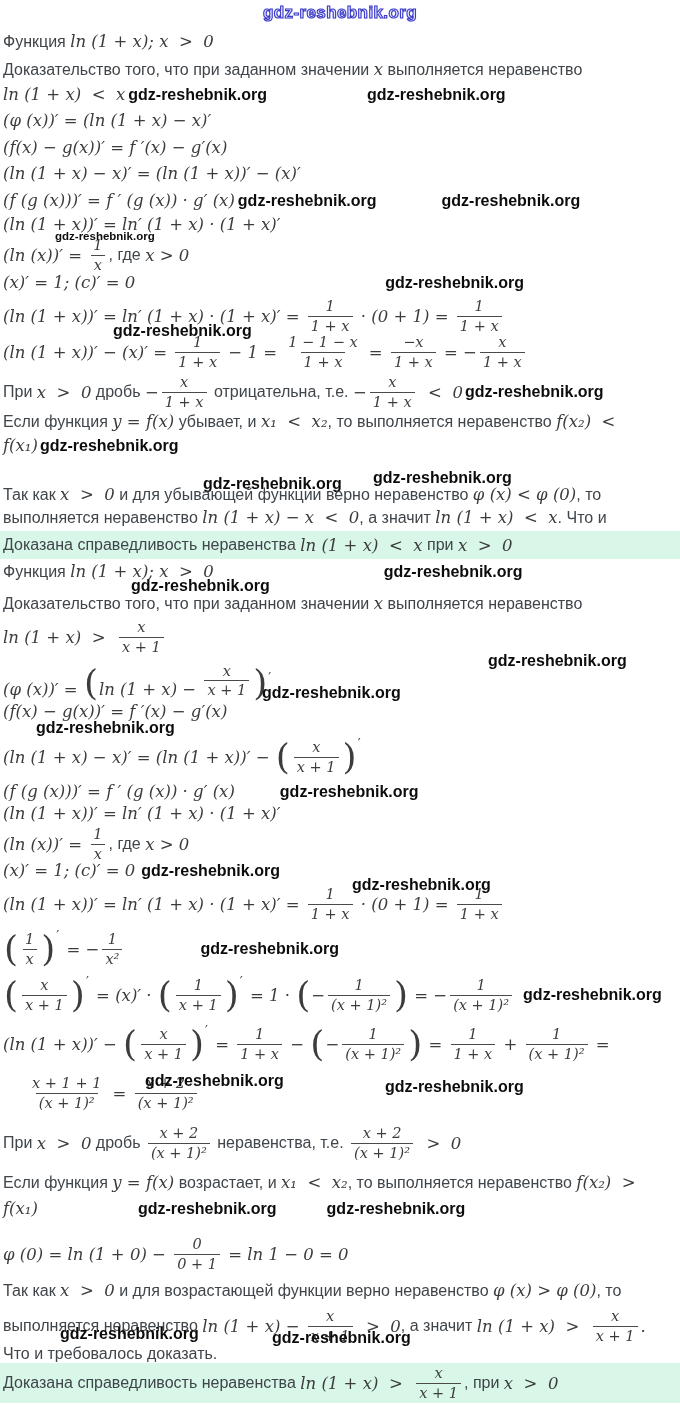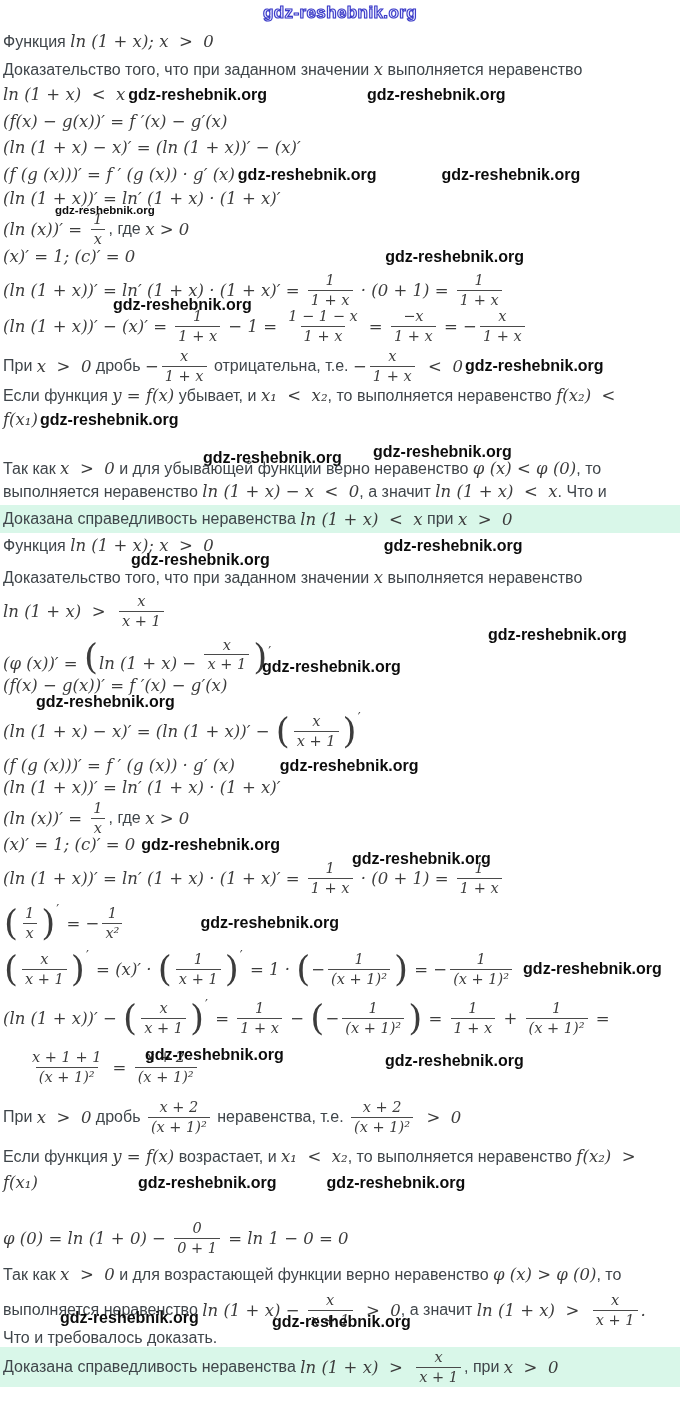--- a/index.html
+++ b/index.html
@@ -38,20 +38,23 @@
       <div class="line" style="height: 23px; margin-top: 4px;">
         <span class="t">Доказательство того, что при заданном значении </span>
         <span class="m">x</span>
         <span class="t"> выполняется неравенство</span>
       </div>
       <div class="line" style="height: 25px; margin-top: 1px;">
         <span class="m">ln (1 + x)  &lt;  x</span>
         <span class="w" style="margin-left: 3px;">gdz-reshebnik.org</span>
         <span class="w" style="margin-left: 100px;">gdz-reshebnik.org</span>
       </div>
+      <div class="line" style="height: 25px; margin-top: 1px;">
+        <span class="m">(φ (x))′ = (ln (1 + x) − x)′</span>
+      </div>
       <div class="line" style="height: 25px; margin-top: 2px;">
         <span class="m">(f(x) − g(x))′ = f ′(x) − g′(x)</span>
       </div>
       <div class="line" style="height: 25px; margin-top: 1px;">
         <span class="m">(ln (1 + x) − x)′ = (ln (1 + x))′ − (x)′</span>
       </div>
       <div class="line" style="height: 25px; margin-top: 2px;">
         <span class="m">(f (g (x)))′ = f ′ (g (x)) · g′ (x)</span>
         <span class="w" style="margin-left: 3px;">gdz-reshebnik.org</span>
         <span class="w" style="margin-left: 65px;">gdz-reshebnik.org</span>
@@ -358,21 +361,21 @@
         <span class="t"> возрастает, и </span>
         <span class="m">x₁  &lt;  x₂</span>
         <span class="t">, то выполняется неравенство </span>
         <span class="m">f(x₂)  &gt;</span>
       </div>
       <div class="line" style="height: 25px; margin-top: 2px;">
         <span class="m">f(x₁)</span>
         <span class="w" style="margin-left: 100px;">gdz-reshebnik.org</span>
         <span class="w" style="margin-left: 50px;">gdz-reshebnik.org</span>
       </div>
-      <div class="line" style="height: 46px; margin-top: 20px; align-items: center;">
+      <div class="line" style="height: 46px; margin-top: 10px; align-items: center;">
         <span class="m">φ (0) = ln (1 + 0) − </span>
         <span class="frac">
           <span class="num">0</span>
           <span class="den">0 + 1</span>
         </span>
         <span class="m"> = ln 1 − 0 = 0</span>
       </div>
       <div class="line" style="height: 23px; margin-top: 2px;">
         <span class="t">Так как </span>
         <span class="m">x  &gt;  0</span>

